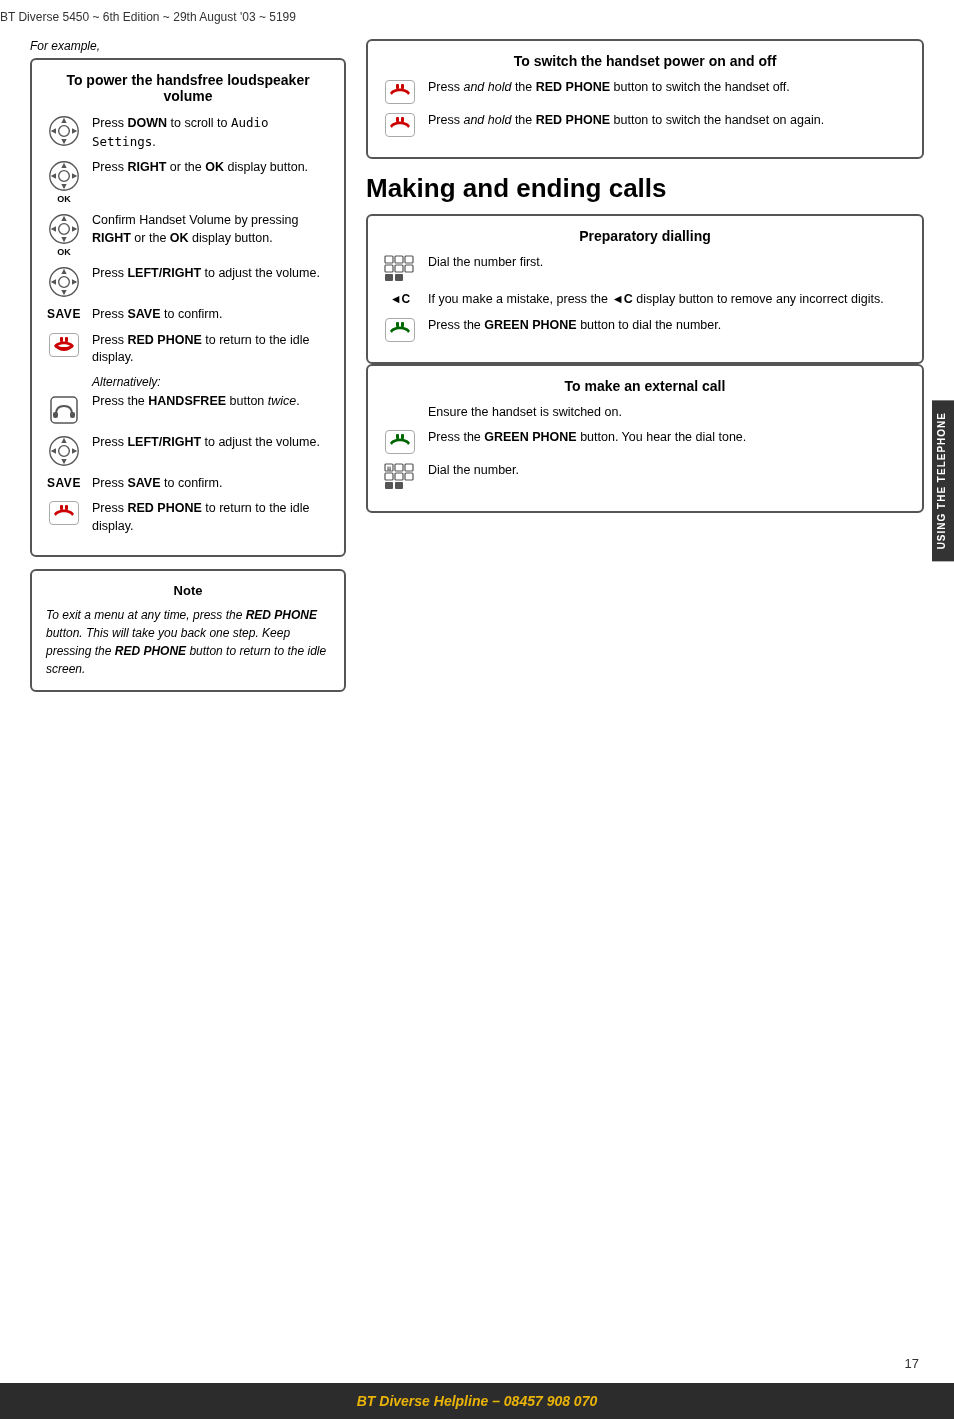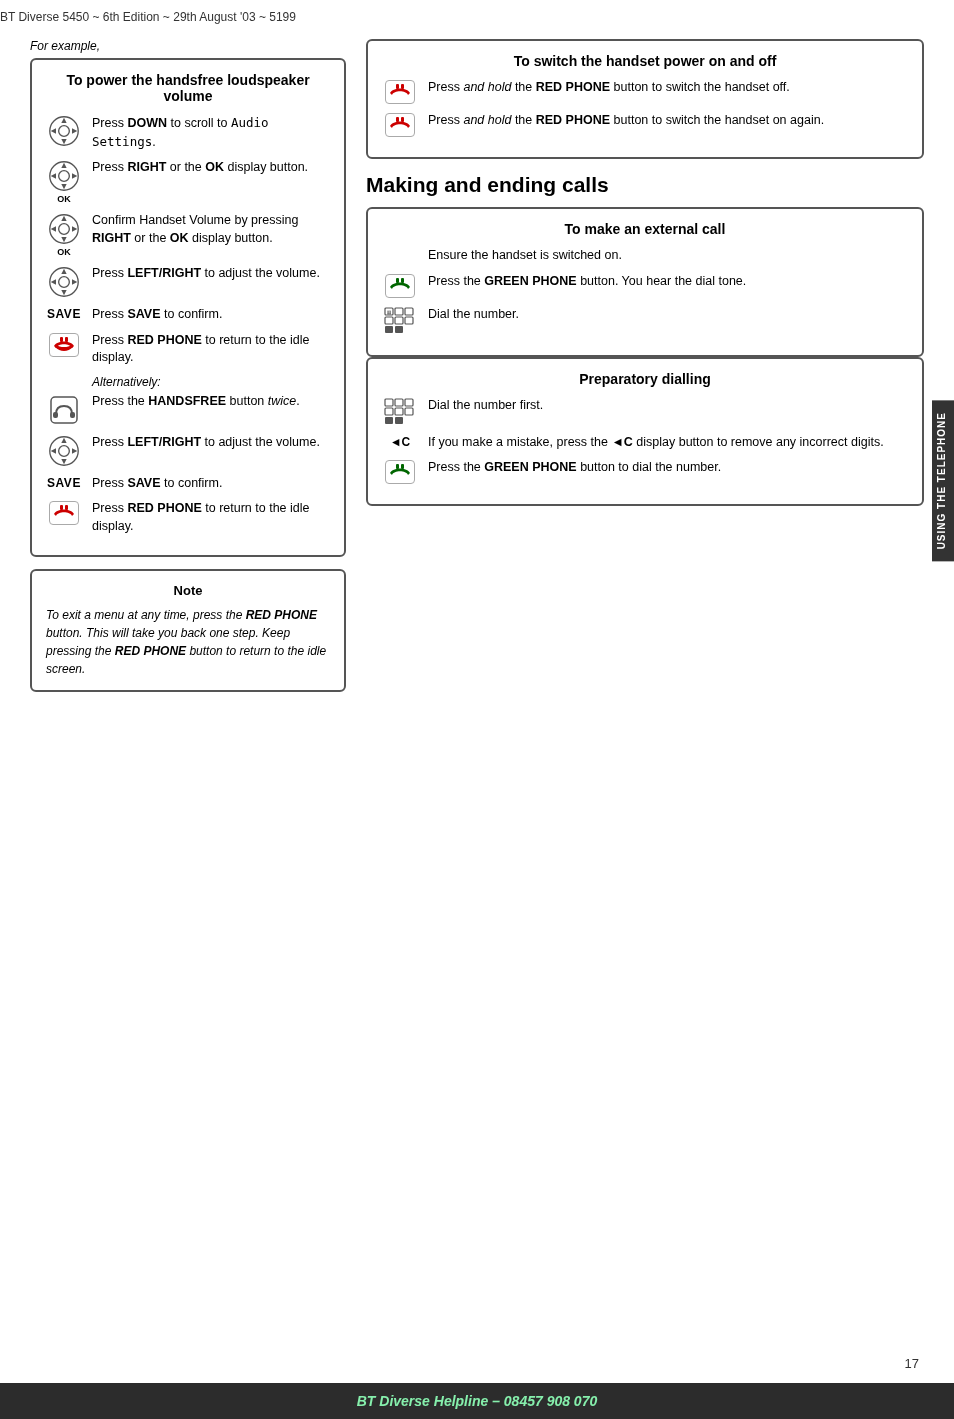--- a/index.html
+++ b/index.html
@@ -123,21 +123,21 @@
       margin-bottom: 8px;
     }
 
     .note-text {
       font-style: italic;
       font-size: 12px;
       line-height: 1.5;
     }
 
     .section-heading {
-      font-size: 21px;
+      font-size: 26px;
       font-weight: bold;
       margin: 14px 0 10px 0;
     }
 
     .backc-label {
       font-weight: bold;
       font-size: 12px;
     }
 
     
@@ -156,21 +156,21 @@
       padding: 12px 4px;
       letter-spacing: 1px;
     }
 
     .page-footer {
       position: absolute;
       bottom: 0;
       left: 0;
       right: 0;
       background: #2c2c2c;
-      color: #86efac;
+      color: #eab308;
       text-align: center;
       padding: 10px 0;
       font-style: italic;
       font-weight: bold;
       font-size: 14px;
     }
 
     .page-number {
       position: absolute;
       bottom: 48px;
@@ -366,20 +366,60 @@
               <rect x="7" y="0" width="3" height="5" rx="1" fill="#cc0000"></rect>
               <rect x="12" y="0" width="3" height="5" rx="1" fill="#cc0000"></rect>
             </svg>
           </div>
         </div>
         <div class="text-cell">Press <em>and hold</em> the <b>RED PHONE</b> button to switch the handset on again.</div>
       </div>
     </div>
 
     <div class="section-heading">Making and ending calls</div>
+
+    <div class="box">
+      <div class="box-title">Preparatory dialling</div>
+
+      <div class="instruction-row">
+        <div class="icon-cell">
+          <svg width="32" height="28" viewBox="0 0 32 28">
+            <rect x="1" y="1" width="8" height="7" rx="1" fill="none" stroke="#555" stroke-width="1.2"></rect>
+            <rect x="11" y="1" width="8" height="7" rx="1" fill="none" stroke="#555" stroke-width="1.2"></rect>
+            <rect x="21" y="1" width="8" height="7" rx="1" fill="none" stroke="#555" stroke-width="1.2"></rect>
+            <rect x="1" y="10" width="8" height="7" rx="1" fill="none" stroke="#555" stroke-width="1.2"></rect>
+            <rect x="11" y="10" width="8" height="7" rx="1" fill="none" stroke="#555" stroke-width="1.2"></rect>
+            <rect x="21" y="10" width="8" height="7" rx="1" fill="none" stroke="#555" stroke-width="1.2"></rect>
+            <rect x="1" y="19" width="8" height="7" rx="1" fill="#555"></rect>
+            <rect x="11" y="19" width="8" height="7" rx="1" fill="#555"></rect>
+          </svg>
+        </div>
+        <div class="text-cell">Dial the number first.</div>
+      </div>
+
+      <div class="instruction-row">
+        <div class="icon-cell">
+          <span class="backc-label">◄C</span>
+        </div>
+        <div class="text-cell">If you make a mistake, press the <b>◄C</b> display button to remove any incorrect digits.</div>
+      </div>
+
+      <div class="instruction-row">
+        <div class="icon-cell">
+          <div class="red-phone-icon" style="border-color:#aaa;">
+            <svg width="22" height="16" viewBox="0 0 22 16">
+              <path d="M3,11 C5,6 17,6 19,11 L21,9 C18,3 4,3 1,9 Z" fill="#006600"></path>
+              <rect x="7" y="0" width="3" height="5" rx="1" fill="#006600"></rect>
+              <rect x="12" y="0" width="3" height="5" rx="1" fill="#006600"></rect>
+            </svg>
+          </div>
+        </div>
+        <div class="text-cell">Press the <b>GREEN PHONE</b> button to dial the number.</div>
+      </div>
+    </div>
 
     <div class="box">
       <div class="box-title">To make an external call</div>
 
       <div class="instruction-row">
         <div class="icon-cell"></div>
         <div class="text-cell">Ensure the handset is switched on.</div>
       </div>
 
       <div class="instruction-row">
@@ -406,60 +446,20 @@
             <rect x="11" y="10" width="8" height="7" rx="1" fill="none" stroke="#555" stroke-width="1.2"></rect>
             <rect x="21" y="10" width="8" height="7" rx="1" fill="none" stroke="#555" stroke-width="1.2"></rect>
             <rect x="1" y="19" width="8" height="7" rx="1" fill="#555"></rect>
             <rect x="11" y="19" width="8" height="7" rx="1" fill="#555"></rect>
           </svg>
         </div>
         <div class="text-cell">Dial the number.</div>
       </div>
     </div>
 
-    <div class="box">
-      <div class="box-title">Preparatory dialling</div>
-
-      <div class="instruction-row">
-        <div class="icon-cell">
-          <svg width="32" height="28" viewBox="0 0 32 28">
-            <rect x="1" y="1" width="8" height="7" rx="1" fill="none" stroke="#555" stroke-width="1.2"></rect>
-            <rect x="11" y="1" width="8" height="7" rx="1" fill="none" stroke="#555" stroke-width="1.2"></rect>
-            <rect x="21" y="1" width="8" height="7" rx="1" fill="none" stroke="#555" stroke-width="1.2"></rect>
-            <rect x="1" y="10" width="8" height="7" rx="1" fill="none" stroke="#555" stroke-width="1.2"></rect>
-            <rect x="11" y="10" width="8" height="7" rx="1" fill="none" stroke="#555" stroke-width="1.2"></rect>
-            <rect x="21" y="10" width="8" height="7" rx="1" fill="none" stroke="#555" stroke-width="1.2"></rect>
-            <rect x="1" y="19" width="8" height="7" rx="1" fill="#555"></rect>
-            <rect x="11" y="19" width="8" height="7" rx="1" fill="#555"></rect>
-          </svg>
-        </div>
-        <div class="text-cell">Dial the number first.</div>
-      </div>
-
-      <div class="instruction-row">
-        <div class="icon-cell">
-          <span class="backc-label">◄C</span>
-        </div>
-        <div class="text-cell">If you make a mistake, press the <b>◄C</b> display button to remove any incorrect digits.</div>
-      </div>
-
-      <div class="instruction-row">
-        <div class="icon-cell">
-          <div class="red-phone-icon" style="border-color:#aaa;">
-            <svg width="22" height="16" viewBox="0 0 22 16">
-              <path d="M3,11 C5,6 17,6 19,11 L21,9 C18,3 4,3 1,9 Z" fill="#006600"></path>
-              <rect x="7" y="0" width="3" height="5" rx="1" fill="#006600"></rect>
-              <rect x="12" y="0" width="3" height="5" rx="1" fill="#006600"></rect>
-            </svg>
-          </div>
-        </div>
-        <div class="text-cell">Press the <b>GREEN PHONE</b> button to dial the number.</div>
-      </div>
-    </div>
-
   </div>
 
 </div>
 
 <div class="side-tab">
   <span>USING THE TELEPHONE</span>
 </div>
 
 <div class="page-number">17</div>
 

